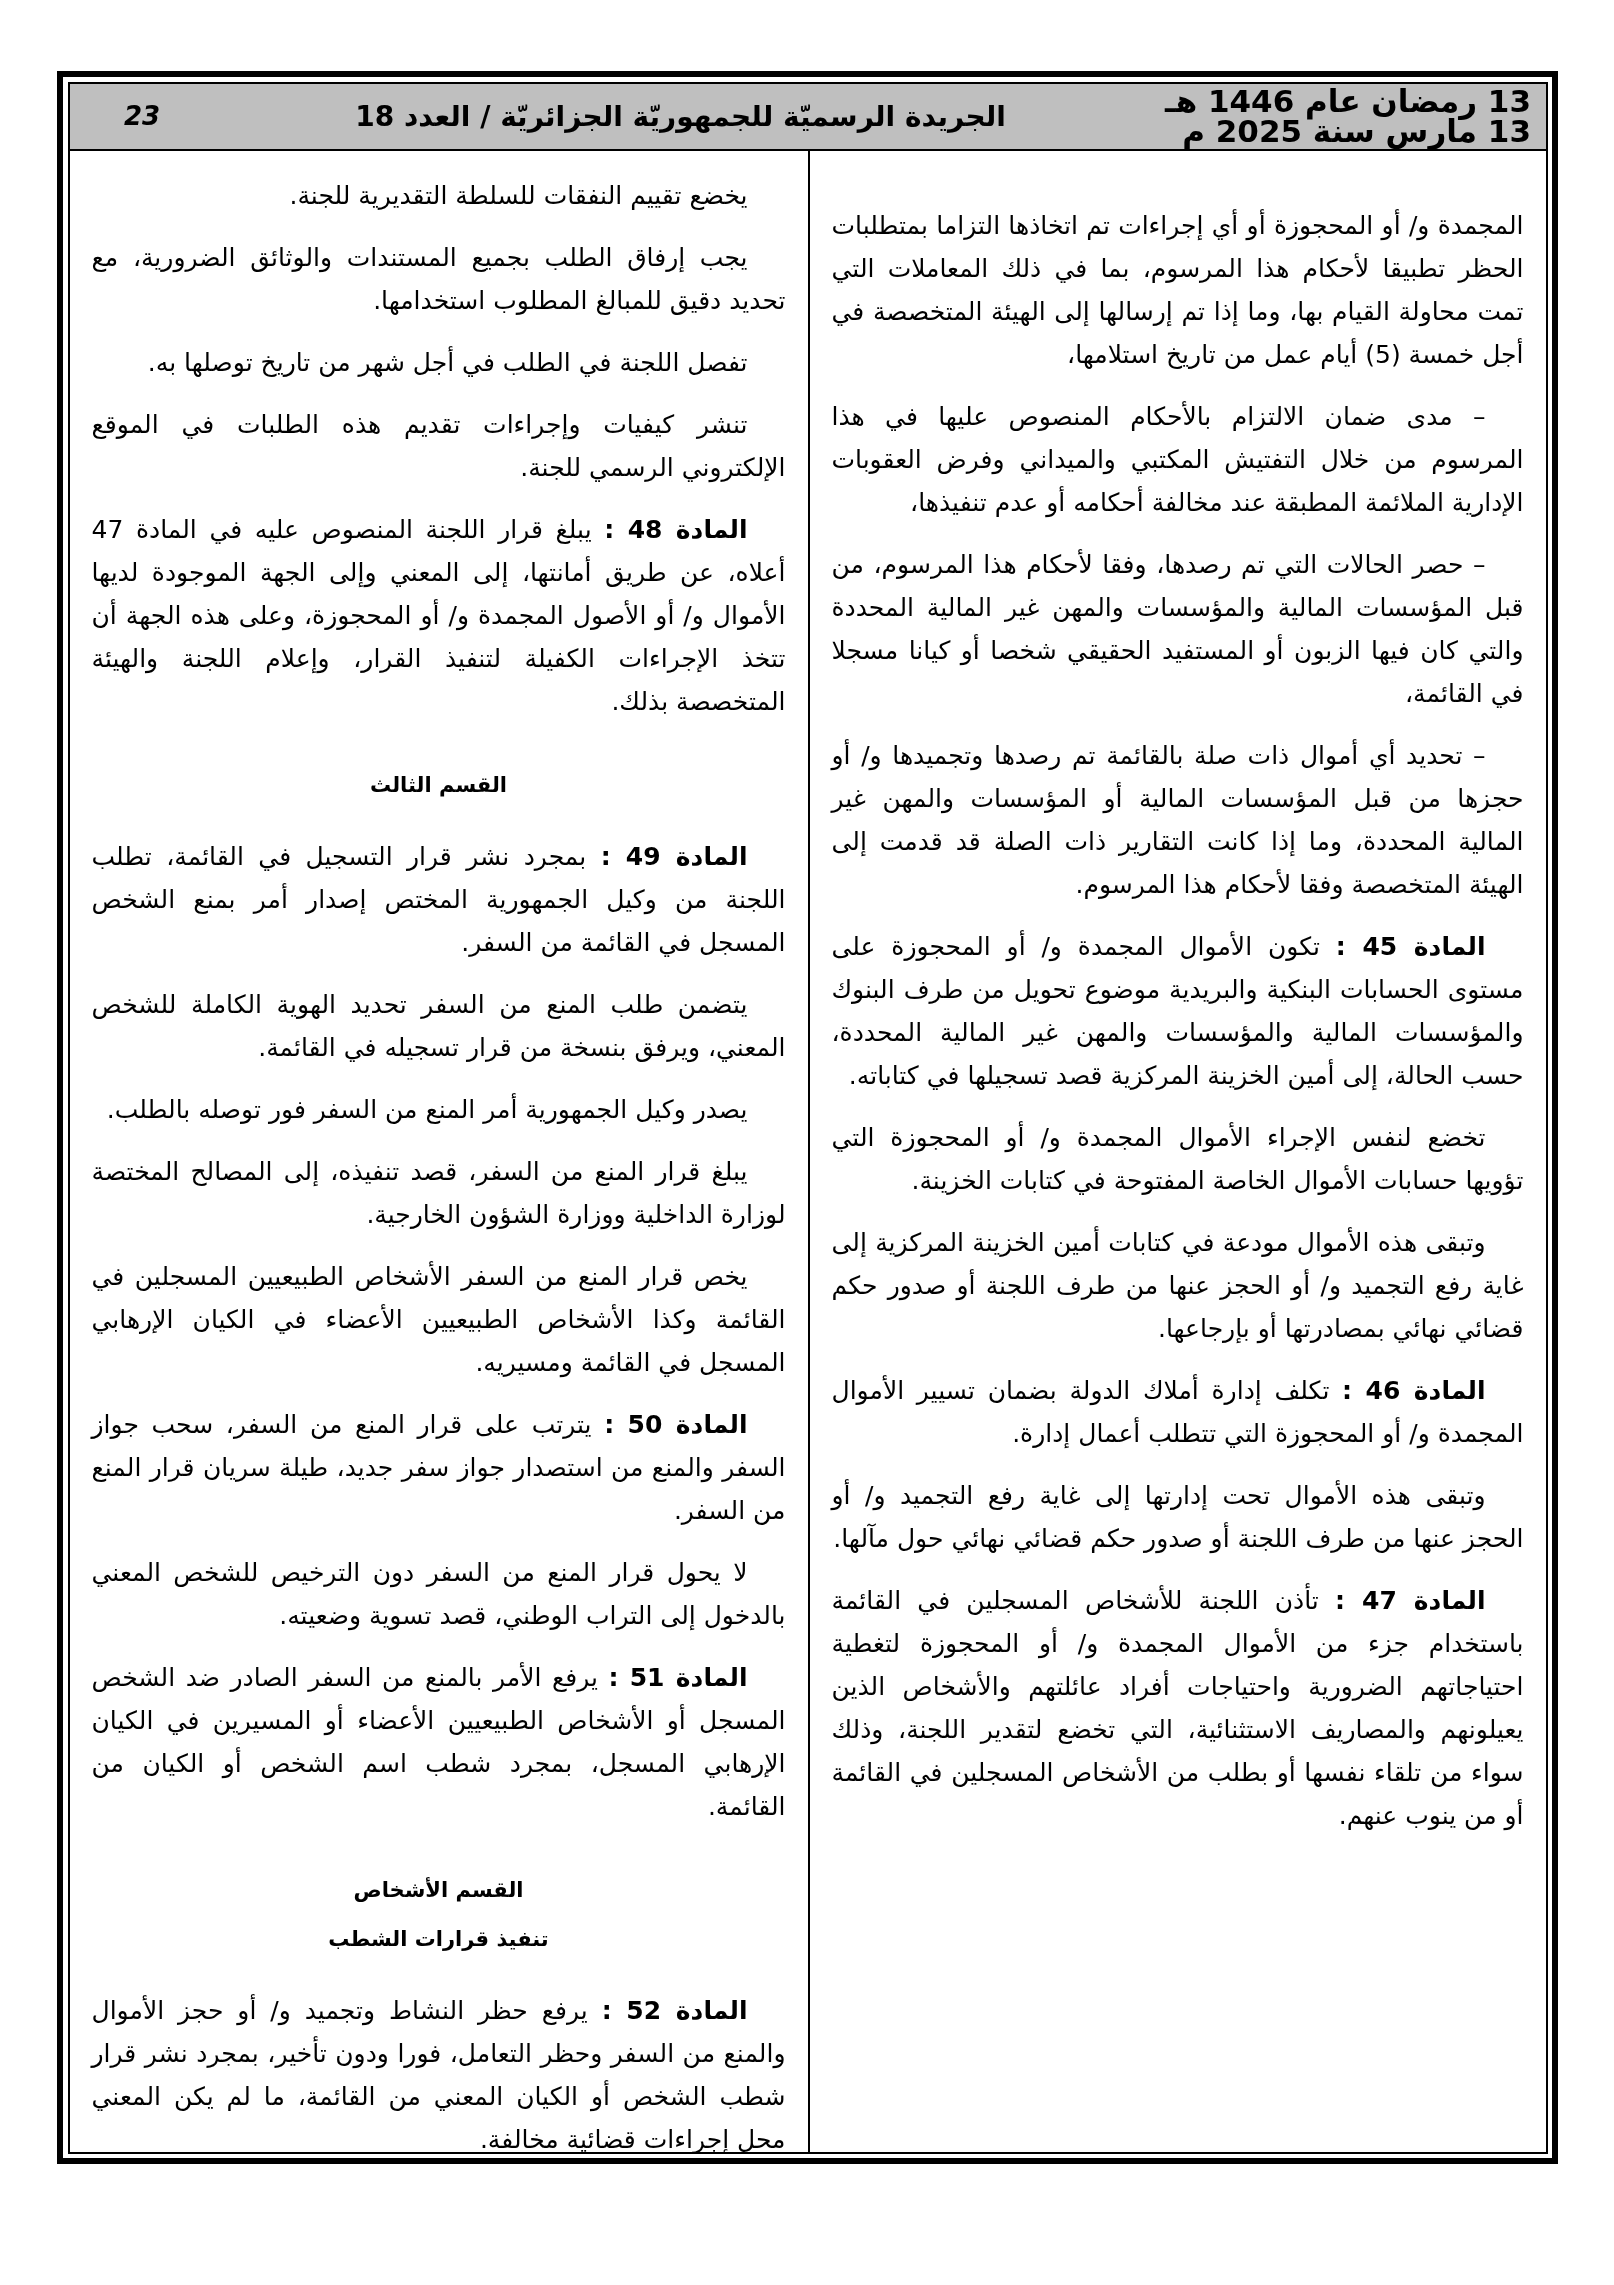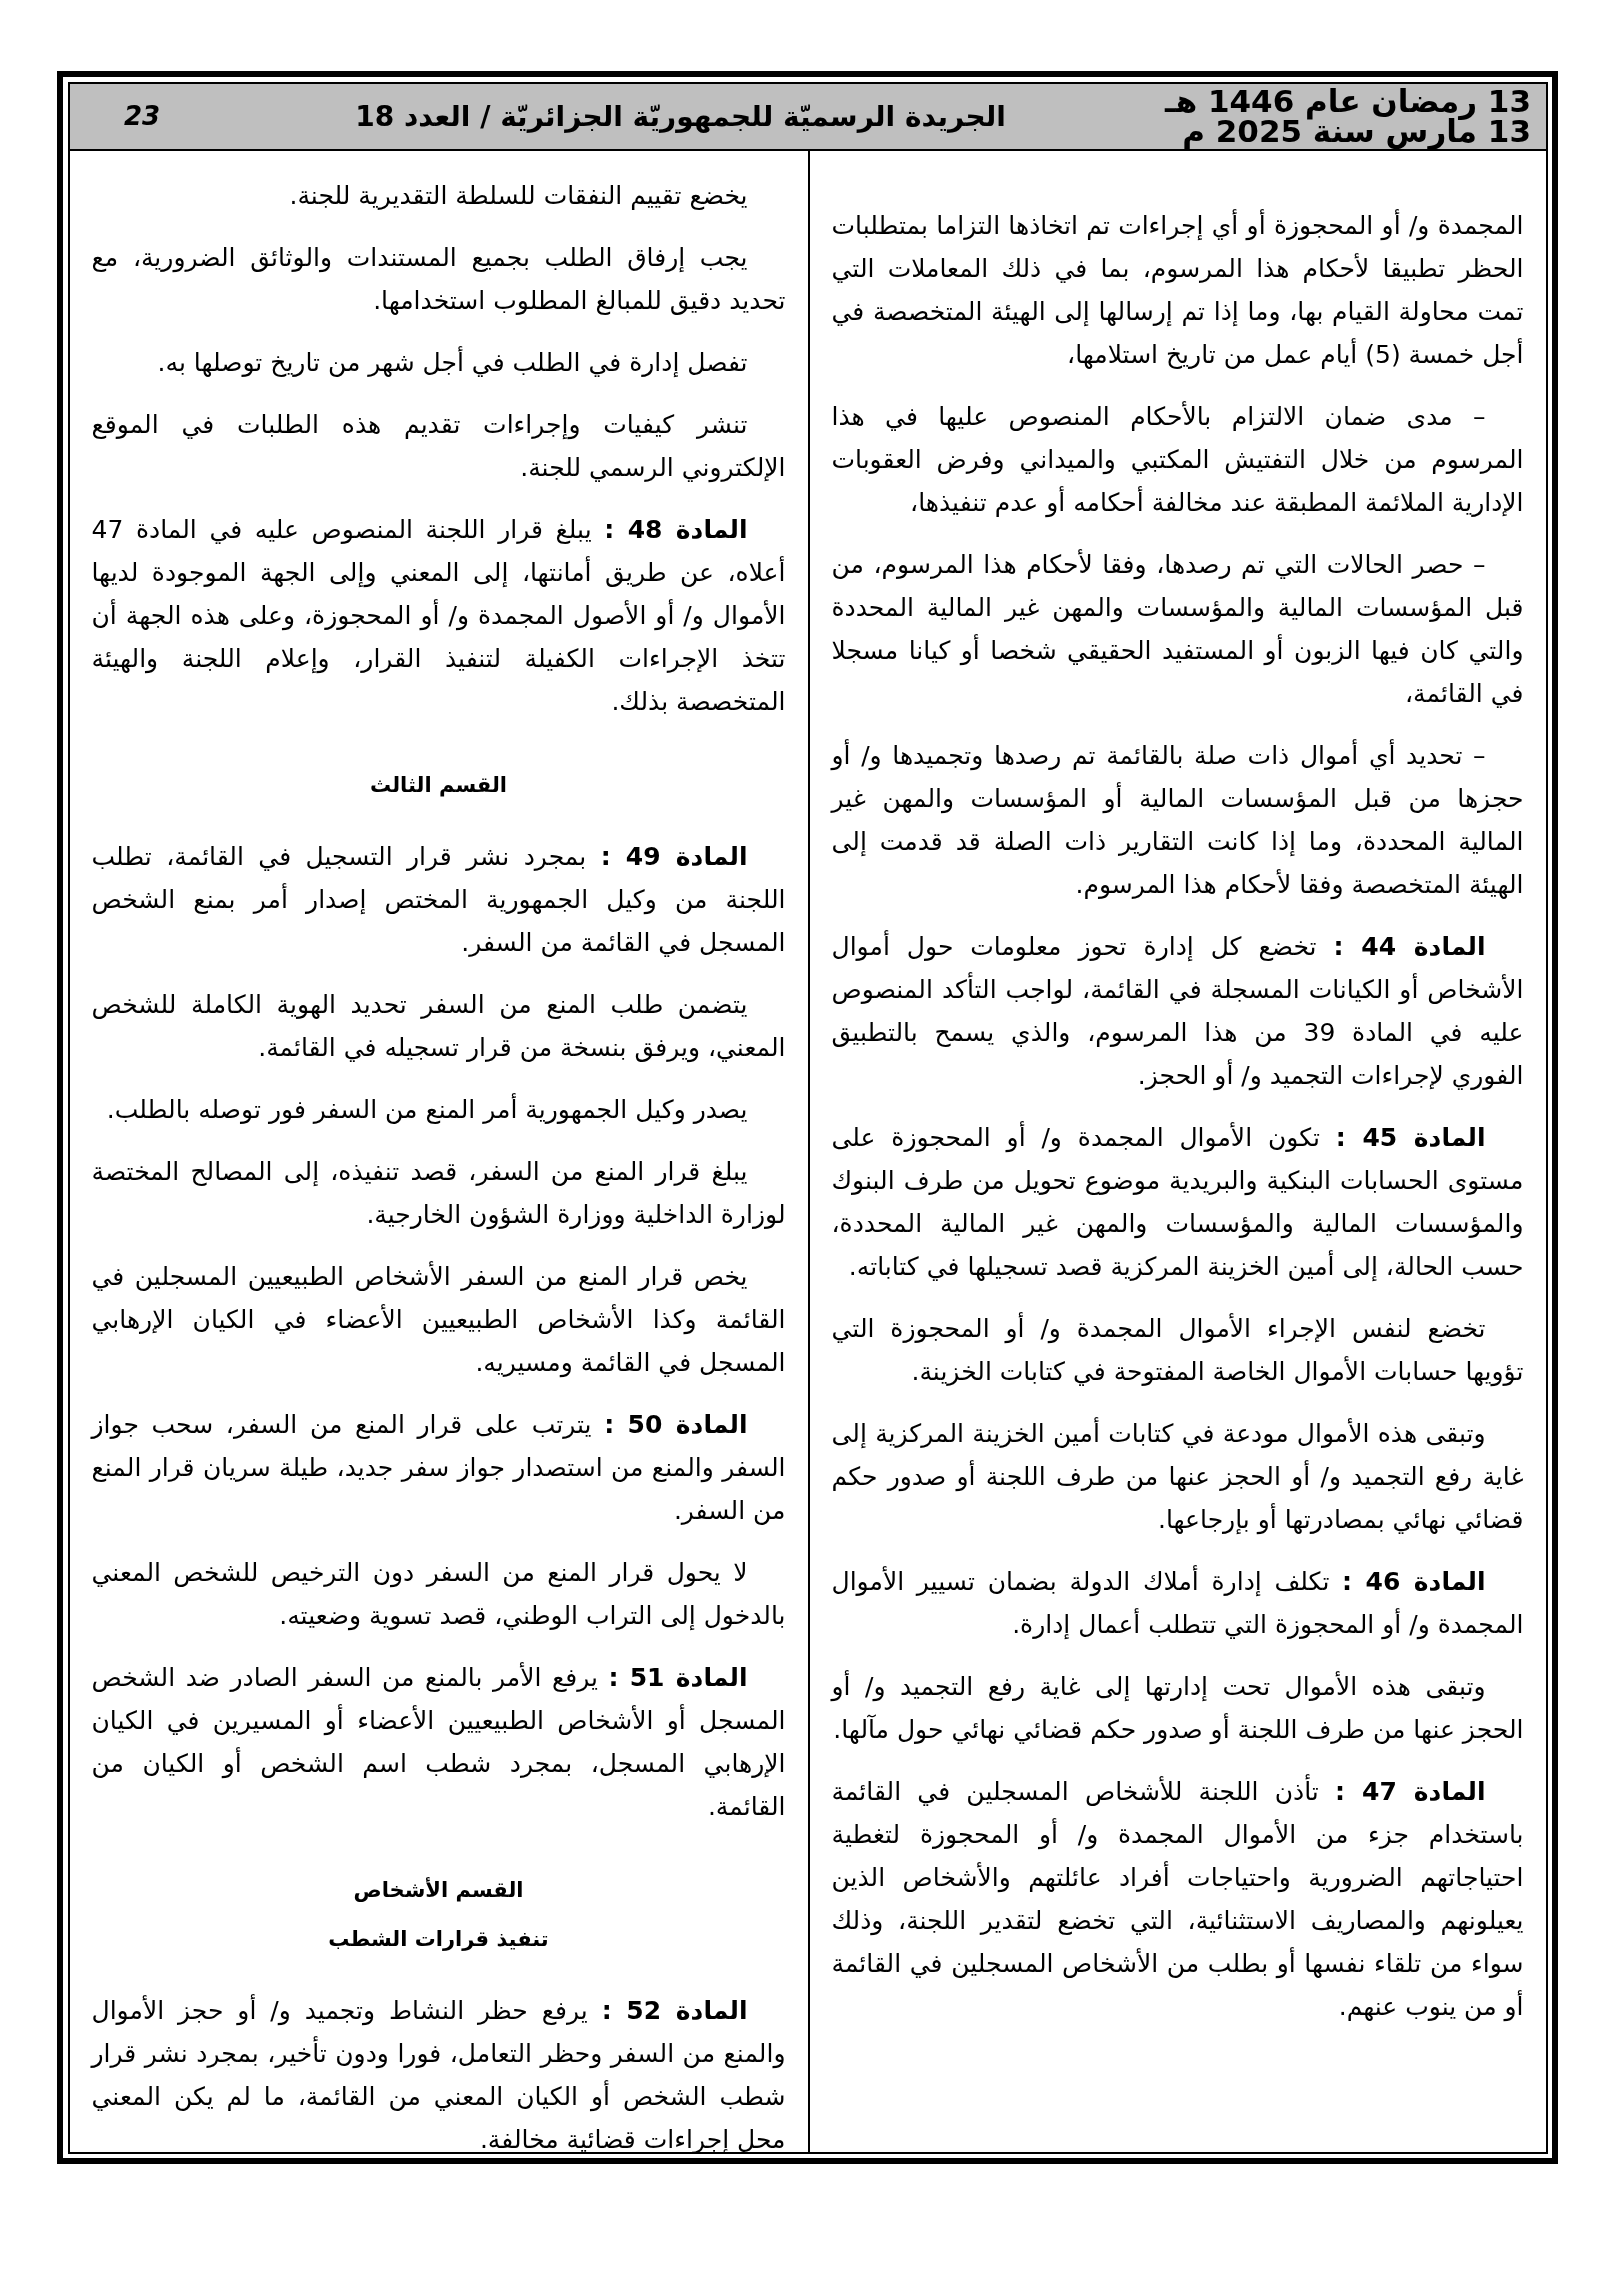--- a/index.html
+++ b/index.html
@@ -60,32 +60,31 @@
       <div class="journal-title">الجريدة الرسميّة للجمهوريّة الجزائريّة / العدد 18</div>
       <div class="page-number">23</div>
     </div>
 
     <div class="columns">
       <div class="column first" id="col-right">
           <p class="para no-indent"><span>المجمدة و/ أو المحجوزة أو أي إجراءات تم اتخاذها التزاما بمتطلبات الحظر تطبيقا لأحكام هذا المرسوم، بما في ذلك المعاملات التي تمت محاولة القيام بها، وما إذا تم إرسالها إلى الهيئة المتخصصة في أجل خمسة (5) أيام عمل من تاريخ استلامها،</span></p>
           <p class="para"><span>– مدى ضمان الالتزام بالأحكام المنصوص عليها في هذا المرسوم من خلال التفتيش المكتبي والميداني وفرض العقوبات الإدارية الملائمة المطبقة عند مخالفة أحكامه أو عدم تنفيذها،</span></p>
           <p class="para"><span>– حصر الحالات التي تم رصدها، وفقا لأحكام هذا المرسوم، من قبل المؤسسات المالية والمؤسسات والمهن غير المالية المحددة والتي كان فيها الزبون أو المستفيد الحقيقي شخصا أو كيانا مسجلا في القائمة،</span></p>
           <p class="para"><span>– تحديد أي أموال ذات صلة بالقائمة تم رصدها وتجميدها و/ أو حجزها من قبل المؤسسات المالية أو المؤسسات والمهن غير المالية المحددة، وما إذا كانت التقارير ذات الصلة قد قدمت إلى الهيئة المتخصصة وفقا لأحكام هذا المرسوم.</span></p>
-          <p class="para"><b>المادة 44 :</b> <span>تخضع كل إدارة تحوز معلومات حول أموال الأشخاص أو الكيانات المسجلة في القائمة، لواجب التأكد المنصوص عليه في المادة 39 من هذا المرسوم، والذي يسمح بالتطبيق الفوري لإجراءات التجميد و/ أو الحجز.</span></p>
           <p class="para"><b>المادة 45 :</b> <span>تكون الأموال المجمدة و/ أو المحجوزة على مستوى الحسابات البنكية والبريدية موضوع تحويل من طرف البنوك والمؤسسات المالية والمؤسسات والمهن غير المالية المحددة، حسب الحالة، إلى أمين الخزينة المركزية قصد تسجيلها في كتاباته.</span></p>
           <p class="para"><span>تخضع لنفس الإجراء الأموال المجمدة و/ أو المحجوزة التي تؤويها حسابات الأموال الخاصة المفتوحة في كتابات الخزينة.</span></p>
           <p class="para"><span>وتبقى هذه الأموال مودعة في كتابات أمين الخزينة المركزية إلى غاية رفع التجميد و/ أو الحجز عنها من طرف اللجنة أو صدور حكم قضائي نهائي بمصادرتها أو بإرجاعها.</span></p>
           <p class="para"><b>المادة 46 :</b> <span>تكلف إدارة أملاك الدولة بضمان تسيير الأموال المجمدة و/ أو المحجوزة التي تتطلب أعمال إدارة.</span></p>
           <p class="para"><span>وتبقى هذه الأموال تحت إدارتها إلى غاية رفع التجميد و/ أو الحجز عنها من طرف اللجنة أو صدور حكم قضائي نهائي حول مآلها.</span></p>
           <p class="para"><b>المادة 47 :</b> <span>تأذن اللجنة للأشخاص المسجلين في القائمة باستخدام جزء من الأموال المجمدة و/ أو المحجوزة لتغطية احتياجاتهم الضرورية واحتياجات أفراد عائلتهم والأشخاص الذين يعيلونهم والمصاريف الاستثنائية، التي تخضع لتقدير اللجنة، وذلك سواء من تلقاء نفسها أو بطلب من الأشخاص المسجلين في القائمة أو من ينوب عنهم.</span></p>
         </div>
       <div class="column" id="col-left">
           <p class="para"><span>يخضع تقييم النفقات للسلطة التقديرية للجنة.</span></p>
           <p class="para"><span>يجب إرفاق الطلب بجميع المستندات والوثائق الضرورية، مع تحديد دقيق للمبالغ المطلوب استخدامها.</span></p>
-          <p class="para"><span>تفصل إدارة في الطلب في أجل شهر من تاريخ توصلها به.</span></p>
+          <p class="para"><span>تفصل اللجنة في الطلب في أجل شهر من تاريخ توصلها به.</span></p>
           <p class="para"><span>تنشر كيفيات وإجراءات تقديم هذه الطلبات في الموقع الإلكتروني الرسمي للجنة.</span></p>
           <p class="para"><b>المادة 48 :</b> <span>يبلغ قرار اللجنة المنصوص عليه في المادة 47 أعلاه، عن طريق أمانتها، إلى المعني وإلى الجهة الموجودة لديها الأموال و/ أو الأصول المجمدة و/ أو المحجوزة، وعلى هذه الجهة أن تتخذ الإجراءات الكفيلة لتنفيذ القرار، وإعلام اللجنة والهيئة المتخصصة بذلك.</span></p>
           <div class="section-heading">
             <div class="heading-line">القسم الثالث</div>
           </div>
           <p class="para"><b>المادة 49 :</b> <span>بمجرد نشر قرار التسجيل في القائمة، تطلب اللجنة من وكيل الجمهورية المختص إصدار أمر بمنع الشخص المسجل في القائمة من السفر.</span></p>
           <p class="para"><span>يتضمن طلب المنع من السفر تحديد الهوية الكاملة للشخص المعني، ويرفق بنسخة من قرار تسجيله في القائمة.</span></p>
           <p class="para"><span>يصدر وكيل الجمهورية أمر المنع من السفر فور توصله بالطلب.</span></p>
           <p class="para"><span>يبلغ قرار المنع من السفر، قصد تنفيذه، إلى المصالح المختصة لوزارة الداخلية ووزارة الشؤون الخارجية.</span></p>
           <p class="para"><span>يخص قرار المنع من السفر الأشخاص الطبيعيين المسجلين في القائمة وكذا الأشخاص الطبيعيين الأعضاء في الكيان الإرهابي المسجل في القائمة ومسيريه.</span></p>

